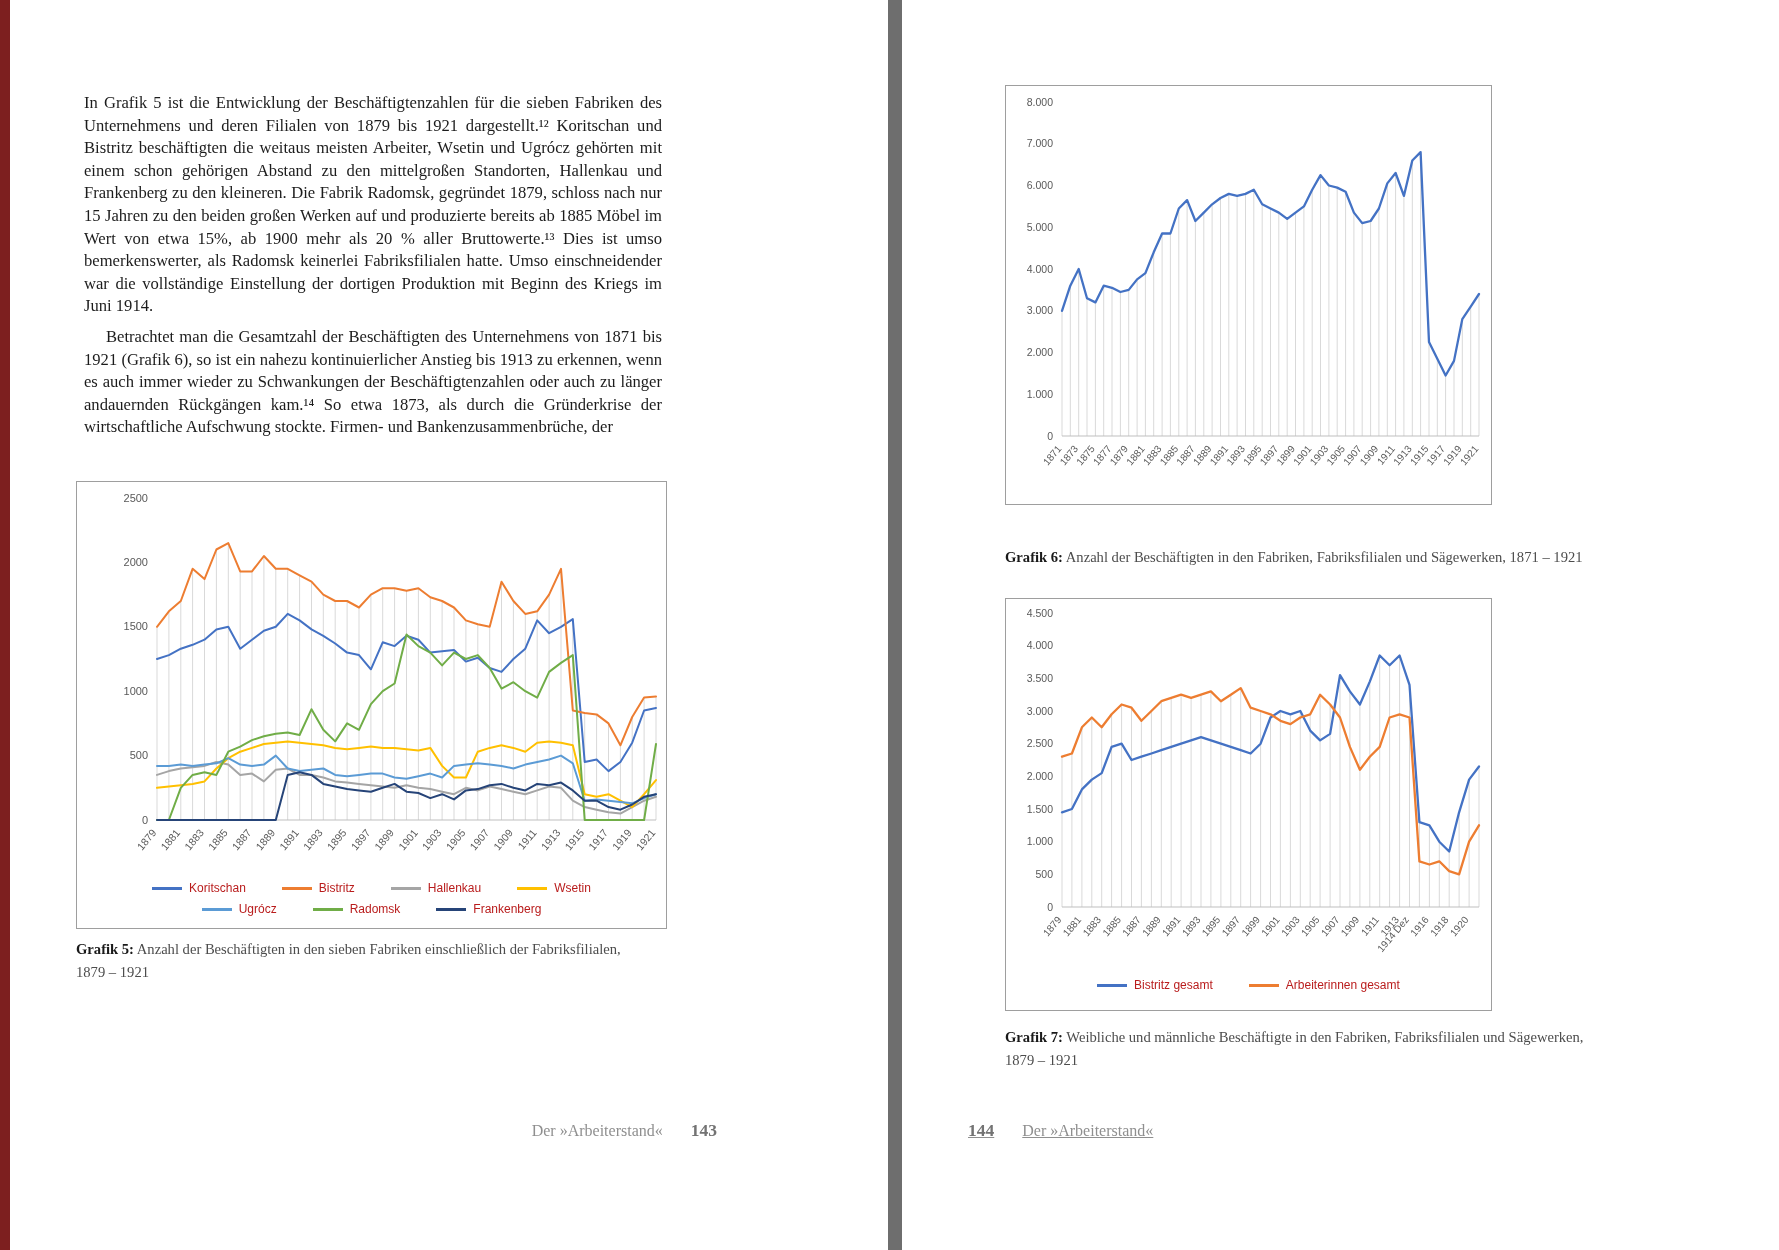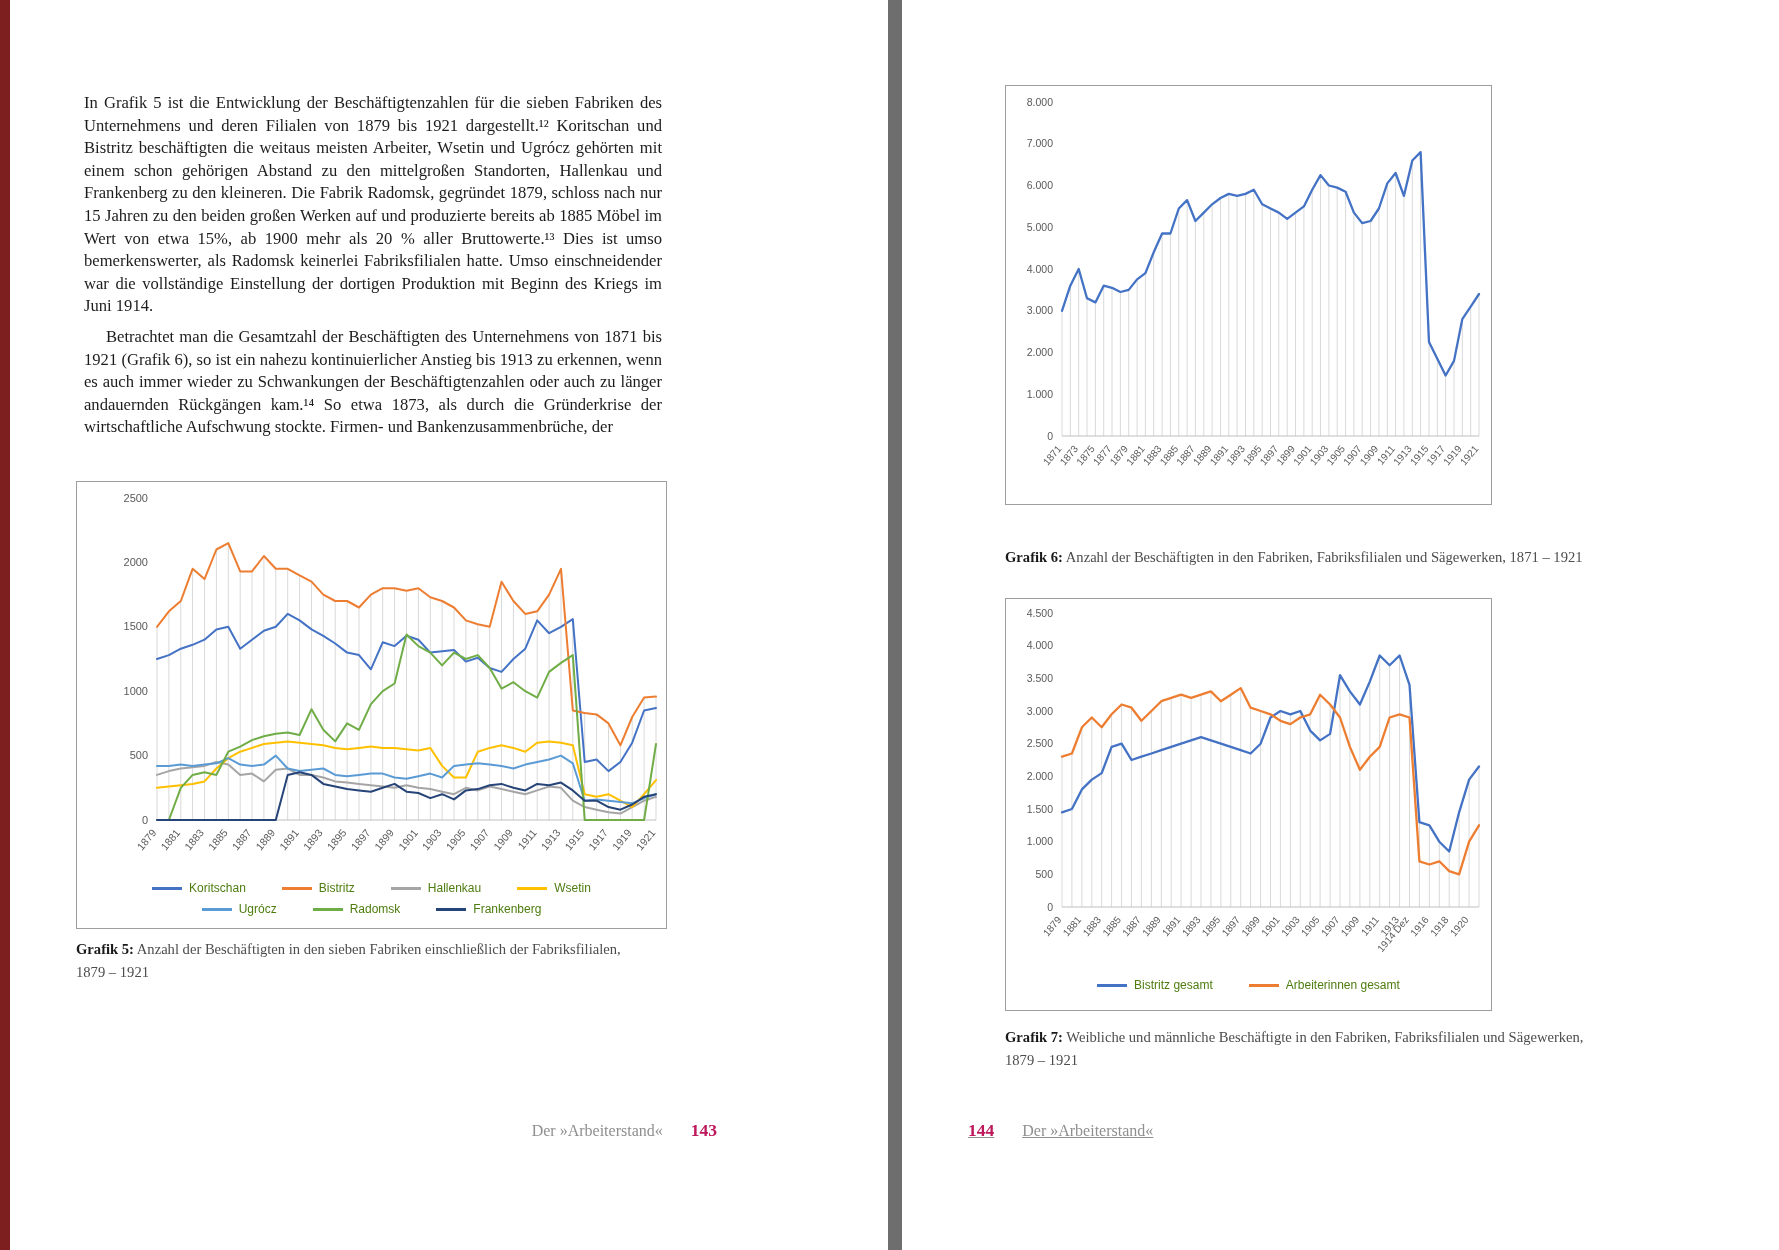--- a/index.html
+++ b/index.html
@@ -17,32 +17,32 @@
   .chart-box{position:absolute;background:#ffffff;border:1px solid #9e9e9e;box-sizing:border-box;margin:0;}
   #chart5box{left:76px;top:481px;width:591px;height:448px;}
   #chart6box{left:1005px;top:85px;width:487px;height:420px;}
   #chart7box{left:1005px;top:598px;width:487px;height:413px;}
   .chart-svg-slot{display:block;}
   .chart-box svg{display:block;}
   .chart-box svg text{font-family:"Liberation Sans",sans-serif;fill:#595959;}
 
   .chart-legend .legend-row{display:flex;justify-content:center;gap:36px;margin-top:7px;}
   .legend-item{display:flex;align-items:center;gap:7px;font-family:"Liberation Sans",sans-serif;
-               font-size:12px;color:#4d7c0f;}
+               font-size:12px;color:#b91c1c;}
   .legend-swatch{width:30px;height:3px;display:inline-block;}
 
   .caption{position:absolute;font-size:14.6px;color:#4c4c4c;line-height:1.55;}
   .caption b{color:#191919;}
   .cap-nowrap{white-space:nowrap;}
   #caption5{left:76px;top:938px;width:640px;}
   #caption6{left:1005px;top:546px;width:640px;}
   #caption7{left:1005px;top:1026px;width:640px;}
 
   .footer{position:absolute;font-size:16px;color:#8f8f8f;}
-  .pagenum{font-weight:bold;color:#be185d;font-size:17.5px;}
+  .pagenum{font-weight:bold;color:#737373;font-size:17.5px;}
   .footer-left{left:417px;top:1120px;width:300px;text-align:right;}
   .footer-left .pagenum{margin-left:28px;}
   .footer-right{left:968px;top:1120px;text-decoration:underline;}
   .footer-right .pagenum{margin-right:28px;}
 </style>
 </head>
 <body>
 
 <div class="sheet">
 

